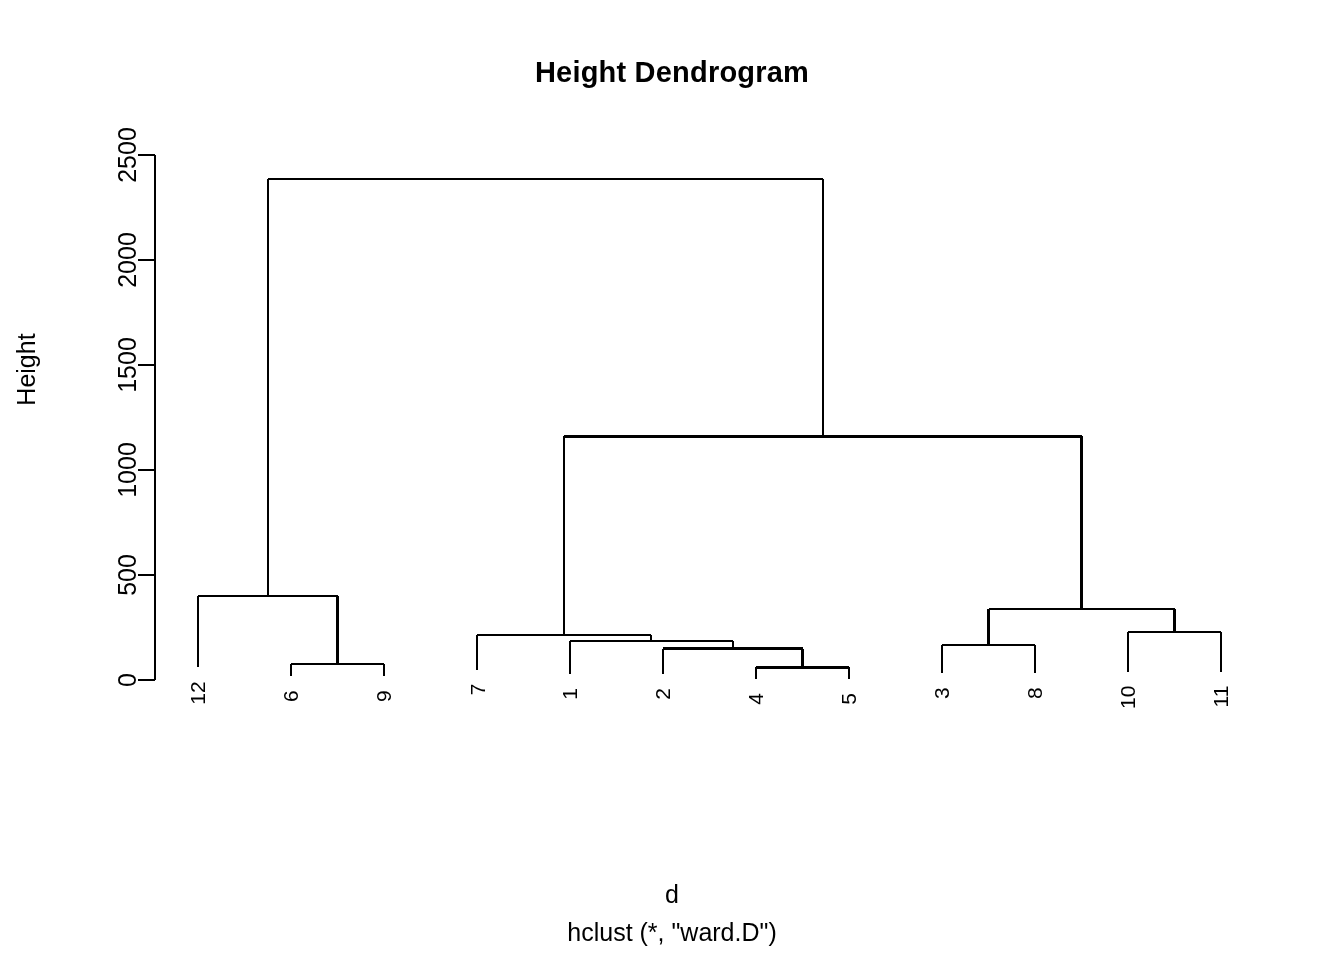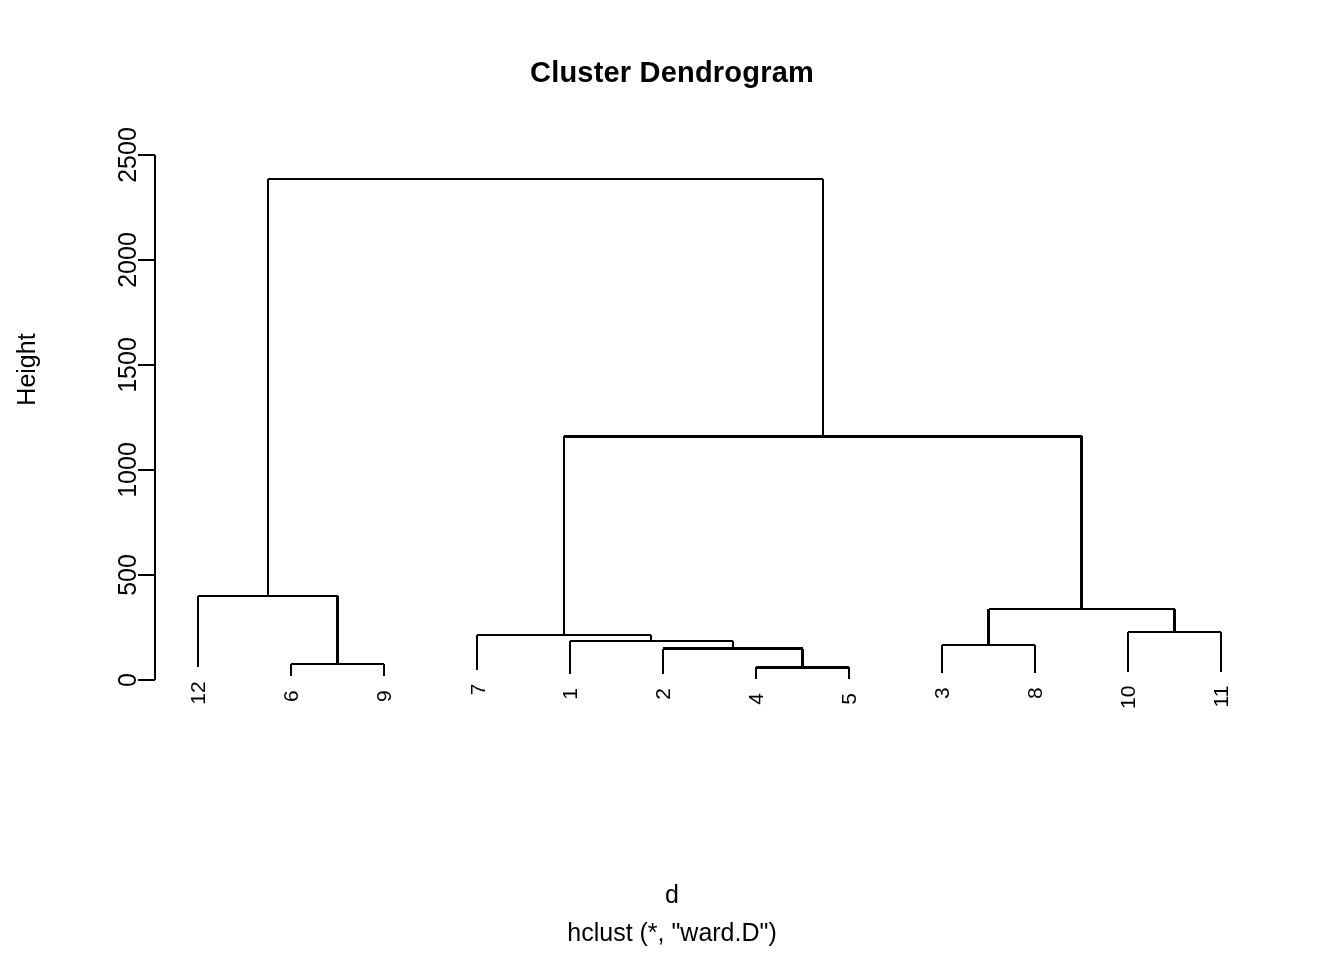--- a/index.html
+++ b/index.html
@@ -71,21 +71,21 @@
     font-family: "Liberation Sans", sans-serif;
     font-size: 21px;
     fill: #000000;
   }
 </style>
 </head>
 <body>
 
 <div id="plot-root">
 
-  <div id="plot-title">Cluster Dendrogram</div>
+  <div id="plot-title">Height Dendrogram</div>
 
   <div id="y-axis-label">Height</div>
 
   <svg id="dendro-svg" width="1344" height="960">
     <g id="y-axis-group">
         <line x1="155" y1="680" x2="155" y2="155" stroke="#000000" stroke-width="2.4" shape-rendering="crispEdges"></line>
         <line x1="138" y1="680" x2="155" y2="680" stroke="#000000" stroke-width="2.4" shape-rendering="crispEdges"></line>
         <text class="tick-label" x="127" y="680" text-anchor="middle" dominant-baseline="central" transform="rotate(-90 127 680)">0</text>
         <line x1="138" y1="575" x2="155" y2="575" stroke="#000000" stroke-width="2.4" shape-rendering="crispEdges"></line>
         <text class="tick-label" x="127" y="575" text-anchor="middle" dominant-baseline="central" transform="rotate(-90 127 575)">500</text>

